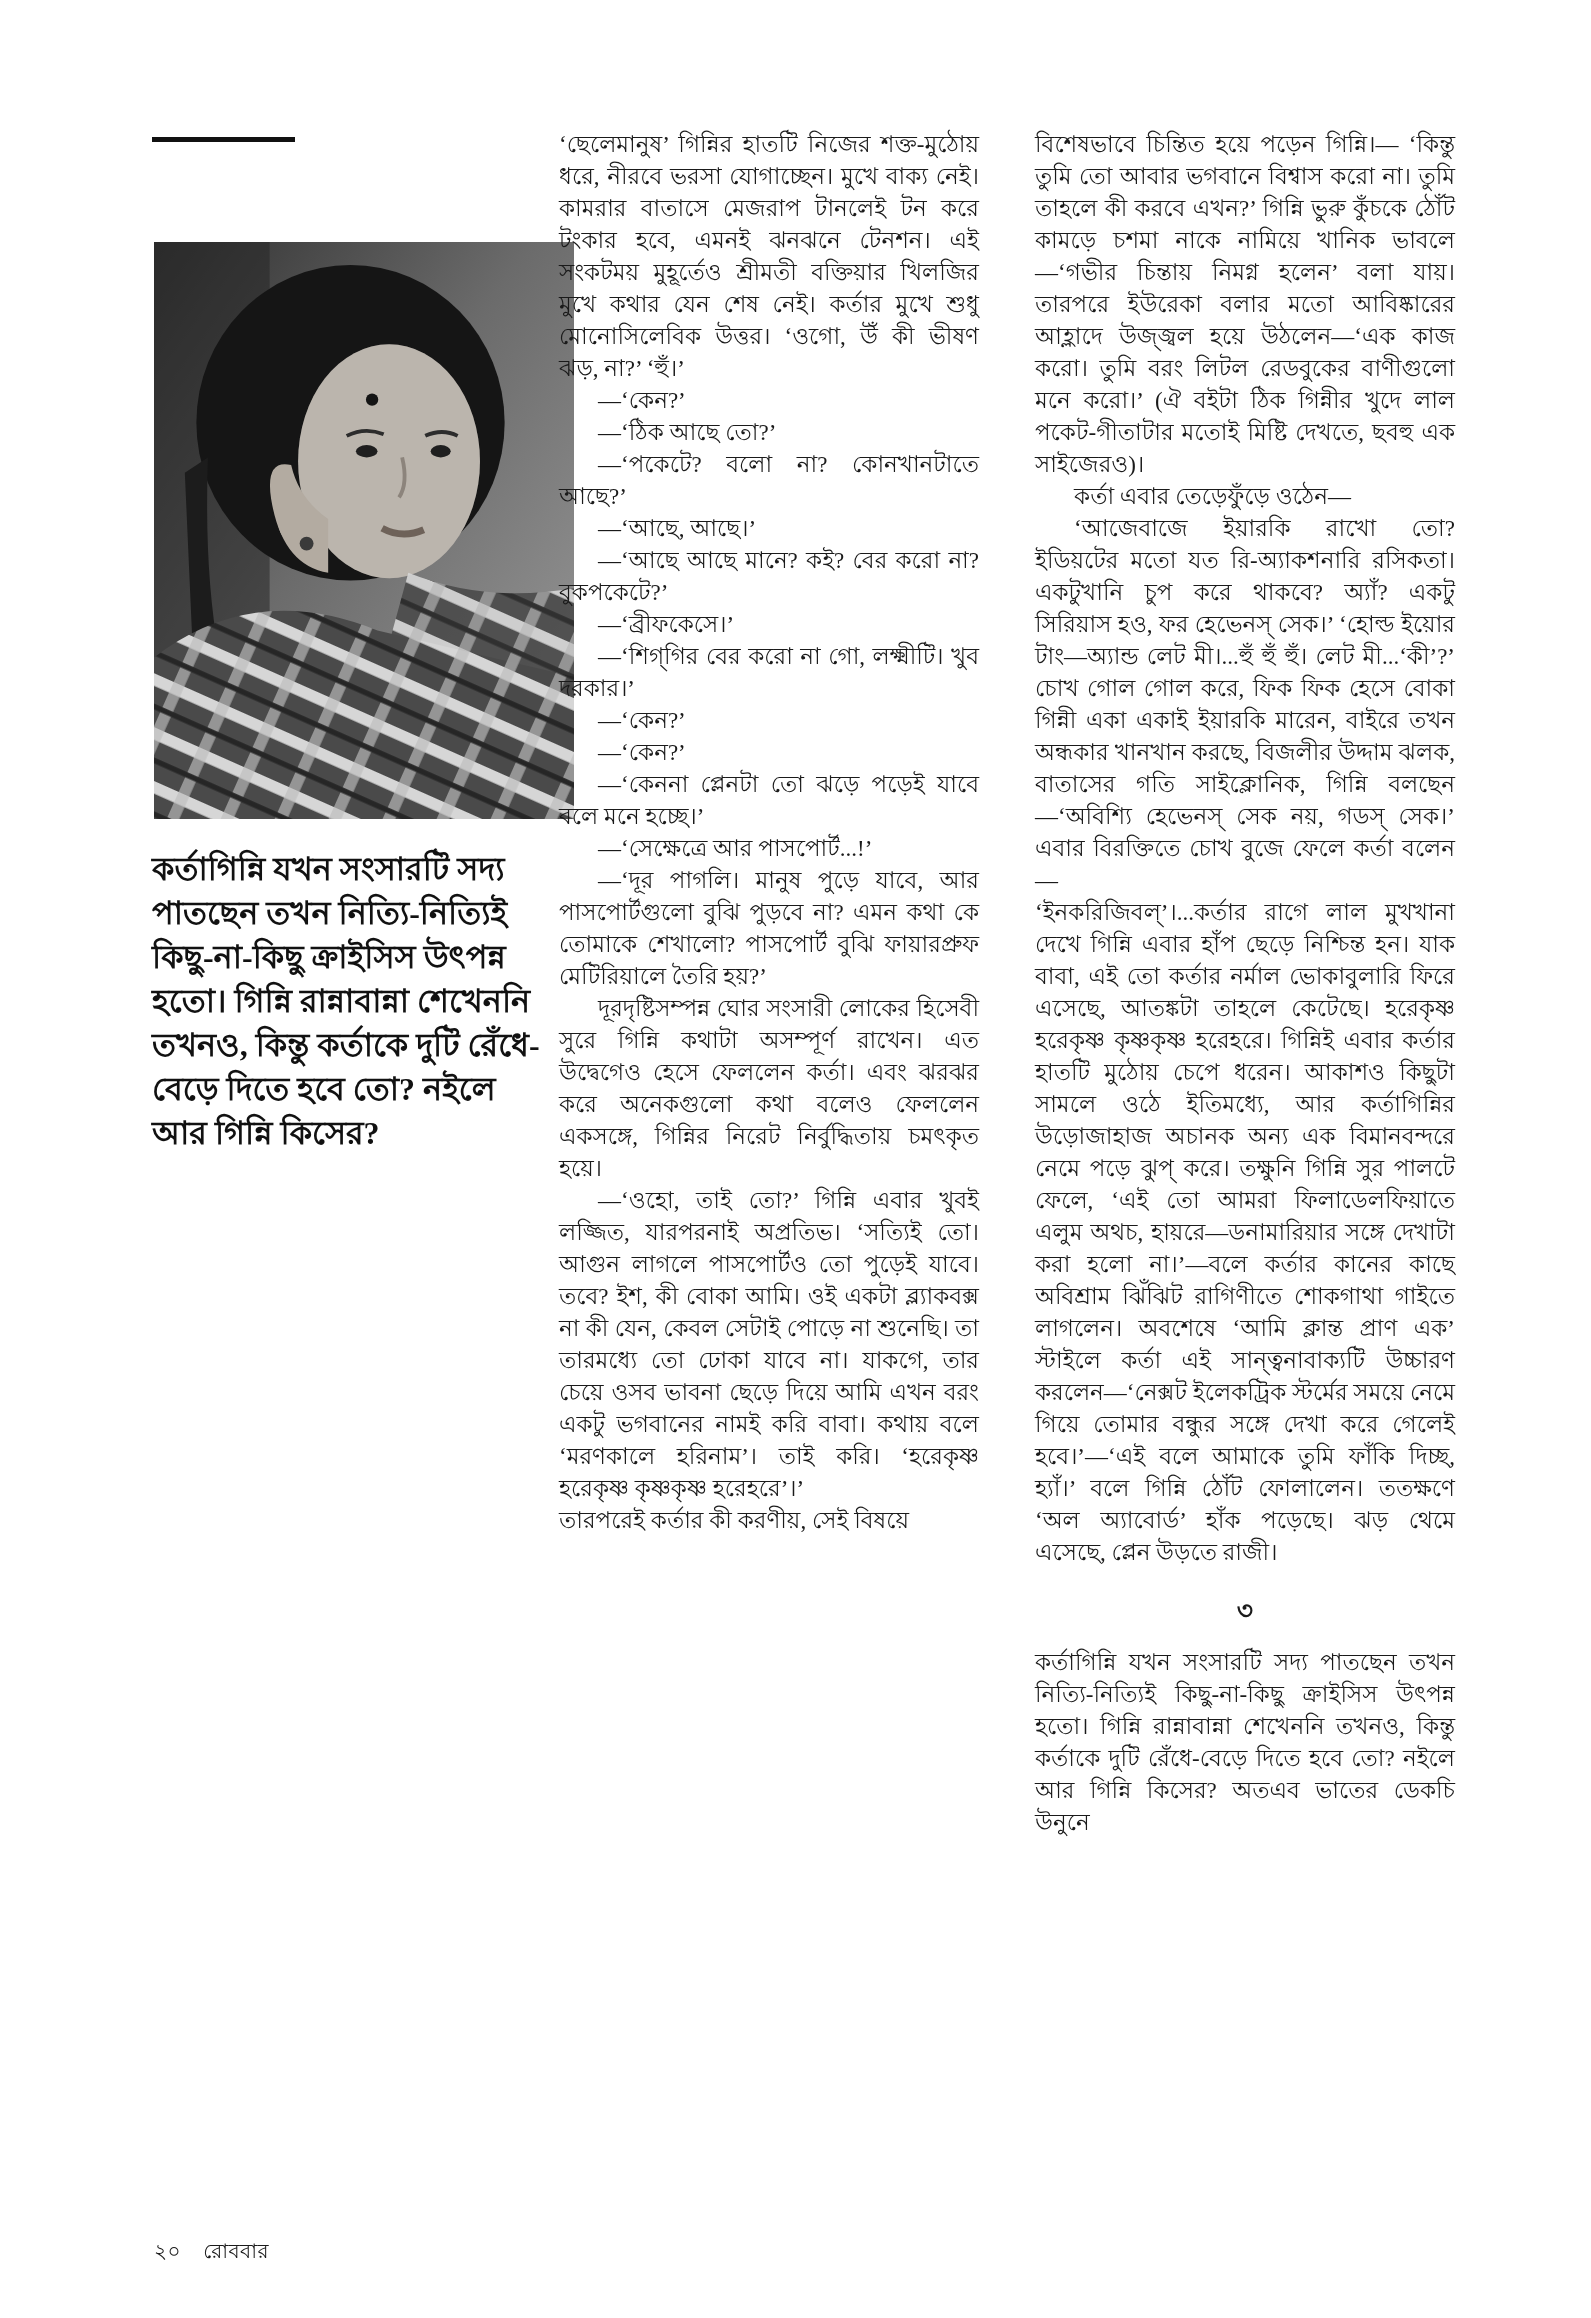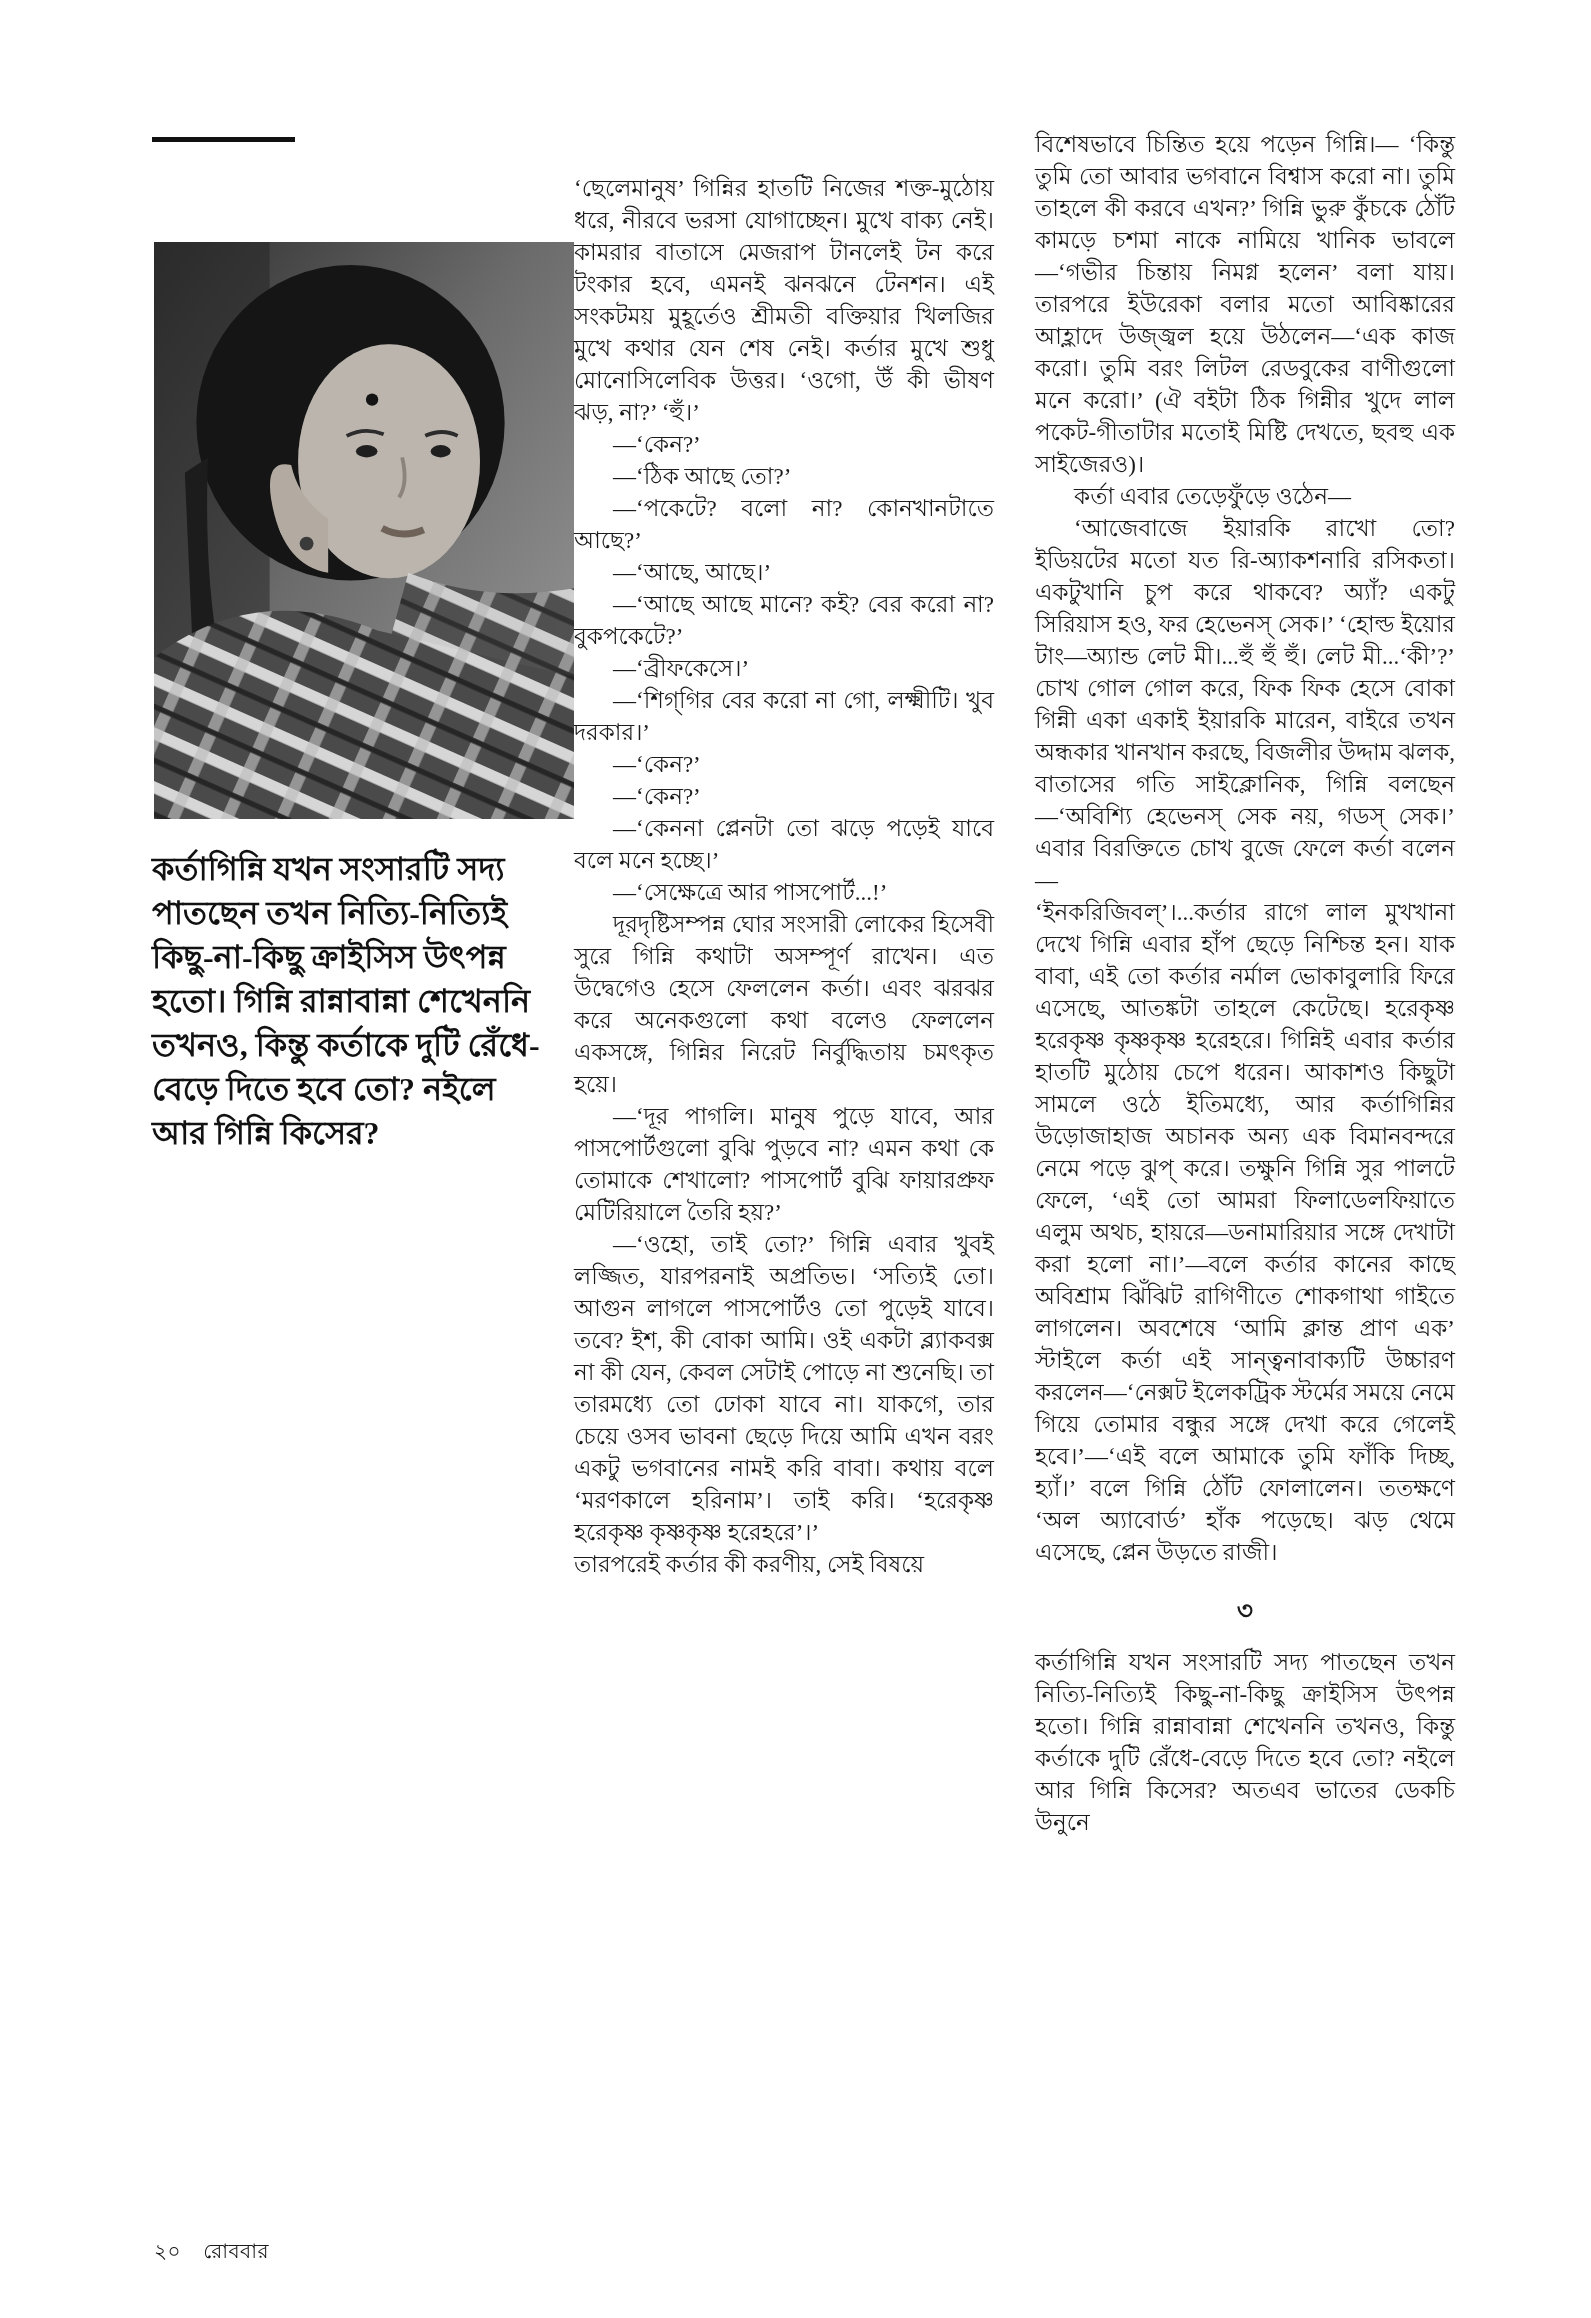--- a/index.html
+++ b/index.html
@@ -43,21 +43,21 @@
   }
 
   .col {
     position: absolute;
     top: 129px;
     width: 420px;
     font-size: 23px;
     line-height: 32px;
     text-align: justify;
   }
-  .col1 { left: 574px; margin-top: 44px; }
+  .col1 { left: 559px; }
   .col2 { left: 1035px; }
 
   .col p { margin: 0; }
   .col p.indent { text-indent: 1.7em; }
 
   .section-number {
     text-align: center;
     font-weight: bold;
     font-size: 25px;
     margin: 26px 0 20px 0 !important;
@@ -124,22 +124,22 @@
     <p class="indent">—‘ঠিক আছে তো?’</p>
     <p class="indent">—‘পকেটে? বলো না? কোনখানটাতে আছে?’</p>
     <p class="indent">—‘আছে, আছে।’</p>
     <p class="indent">—‘আছে আছে মানে? কই? বের করো না? বুকপকেটে?’</p>
     <p class="indent">—‘ব্রীফকেসে।’</p>
     <p class="indent">—‘শিগ্‌গির বের করো না গো, লক্ষ্মীটি। খুব দরকার।’</p>
     <p class="indent">—‘কেন?’</p>
     <p class="indent">—‘কেন?’</p>
     <p class="indent">—‘কেননা প্লেনটা তো ঝড়ে পড়েই যাবে বলে মনে হচ্ছে।’</p>
     <p class="indent">—‘সেক্ষেত্রে আর পাসপোর্ট...!’</p>
+    <p class="indent">—‘দূর পাগলি। মানুষ পুড়ে যাবে, আর পাসপোর্টগুলো বুঝি পুড়বে না? এমন কথা কে তোমাকে শেখালো? পাসপোর্ট বুঝি ফায়ারপ্রুফ মেটিরিয়ালে তৈরি হয়?’</p>
     <p class="indent">দূরদৃষ্টিসম্পন্ন ঘোর সংসারী লোকের হিসেবী সুরে গিন্নি কথাটা অসম্পূর্ণ রাখেন। এত উদ্বেগেও হেসে ফেললেন কর্তা। এবং ঝরঝর করে অনেকগুলো কথা বলেও ফেললেন একসঙ্গে, গিন্নির নিরেট নির্বুদ্ধিতায় চমৎকৃত হয়ে।</p>
-    <p class="indent">—‘দূর পাগলি। মানুষ পুড়ে যাবে, আর পাসপোর্টগুলো বুঝি পুড়বে না? এমন কথা কে তোমাকে শেখালো? পাসপোর্ট বুঝি ফায়ারপ্রুফ মেটিরিয়ালে তৈরি হয়?’</p>
     <p class="indent">—‘ওহো, তাই তো?’ গিন্নি এবার খুবই লজ্জিত, যারপরনাই অপ্রতিভ। ‘সত্যিই তো। আগুন লাগলে পাসপোর্টও তো পুড়েই যাবে। তবে? ইশ, কী বোকা আমি। ওই একটা ব্ল্যাকবক্স না কী যেন, কেবল সেটাই পোড়ে না শুনেছি। তা তারমধ্যে তো ঢোকা যাবে না। যাকগে, তার চেয়ে ওসব ভাবনা ছেড়ে দিয়ে আমি এখন বরং একটু ভগবানের নামই করি বাবা। কথায় বলে ‘মরণকালে হরিনাম’। তাই করি। ‘হরেকৃষ্ণ হরেকৃষ্ণ কৃষ্ণকৃষ্ণ হরেহরে’।’</p>
     <p>তারপরেই কর্তার কী করণীয়, সেই বিষয়ে</p>
   </section>
 
   <section class="col col2">
     <p>বিশেষভাবে চিন্তিত হয়ে পড়েন গিন্নি।— ‘কিন্তু তুমি তো আবার ভগবানে বিশ্বাস করো না। তুমি তাহলে কী করবে এখন?’ গিন্নি ভুরু কুঁচকে ঠোঁট কামড়ে চশমা নাকে নামিয়ে খানিক ভাবলে—‘গভীর চিন্তায় নিমগ্ন হলেন’ বলা যায়। তারপরে ইউরেকা বলার মতো আবিষ্কারের আহ্লাদে উজ্জ্বল হয়ে উঠলেন—‘এক কাজ করো। তুমি বরং লিটল রেডবুকের বাণীগুলো মনে করো।’ (ঐ বইটা ঠিক গিন্নীর খুদে লাল পকেট-গীতাটার মতোই মিষ্টি দেখতে, ছবহু এক সাইজেরও)।</p>
     <p class="indent">কর্তা এবার তেড়েফুঁড়ে ওঠেন—</p>
     <p class="indent">‘আজেবাজে ইয়ারকি রাখো তো? ইডিয়টের মতো যত রি-অ্যাকশনারি রসিকতা। একটুখানি চুপ করে থাকবে? অ্যাঁ? একটু সিরিয়াস হও, ফর হেভেনস্‌ সেক।’ ‘হোল্ড ইয়োর টাং—অ্যান্ড লেট মী।...হুঁ হুঁ হুঁ। লেট মী...‘কী’?’ চোখ গোল গোল করে, ফিক ফিক হেসে বোকা গিন্নী একা একাই ইয়ারকি মারেন, বাইরে তখন অন্ধকার খানখান করছে, বিজলীর উদ্দাম ঝলক, বাতাসের গতি সাইক্লোনিক, গিন্নি বলছেন—‘অবিশ্যি হেভেনস্‌ সেক নয়, গডস্‌ সেক।’ এবার বিরক্তিতে চোখ বুজে ফেলে কর্তা বলেন—</p>
     <p>‘ইনকরিজিবল্‌’।...কর্তার রাগে লাল মুখখানা দেখে গিন্নি এবার হাঁপ ছেড়ে নিশ্চিন্ত হন। যাক বাবা, এই তো কর্তার নর্মাল ভোকাবুলারি ফিরে এসেছে, আতঙ্কটা তাহলে কেটেছে। হরেকৃষ্ণ হরেকৃষ্ণ কৃষ্ণকৃষ্ণ হরেহরে। গিন্নিই এবার কর্তার হাতটি মুঠোয় চেপে ধরেন। আকাশও কিছুটা সামলে ওঠে ইতিমধ্যে, আর কর্তাগিন্নির উড়োজাহাজ অচানক অন্য এক বিমানবন্দরে নেমে পড়ে ঝুপ্‌ করে। তক্ষুনি গিন্নি সুর পালটে ফেলে, ‘এই তো আমরা ফিলাডেলফিয়াতে এলুম অথচ, হায়রে—ডনামারিয়ার সঙ্গে দেখাটা করা হলো না।’—বলে কর্তার কানের কাছে অবিশ্রাম ঝিঁঝিট রাগিণীতে শোকগাথা গাইতে লাগলেন। অবশেষে ‘আমি ক্লান্ত প্রাণ এক’ স্টাইলে কর্তা এই সান্ত্বনাবাক্যটি উচ্চারণ করলেন—‘নেক্সট ইলেকট্রিক স্টর্মের সময়ে নেমে গিয়ে তোমার বন্ধুর সঙ্গে দেখা করে গেলেই হবে।’—‘এই বলে আমাকে তুমি ফাঁকি দিচ্ছ, হ্যাঁ।’ বলে গিন্নি ঠোঁট ফোলালেন। ততক্ষণে ‘অল অ্যাবোর্ড’ হাঁক পড়েছে। ঝড় থেমে এসেছে, প্লেন উড়তে রাজী।</p>
     <p class="section-number">৩</p>

